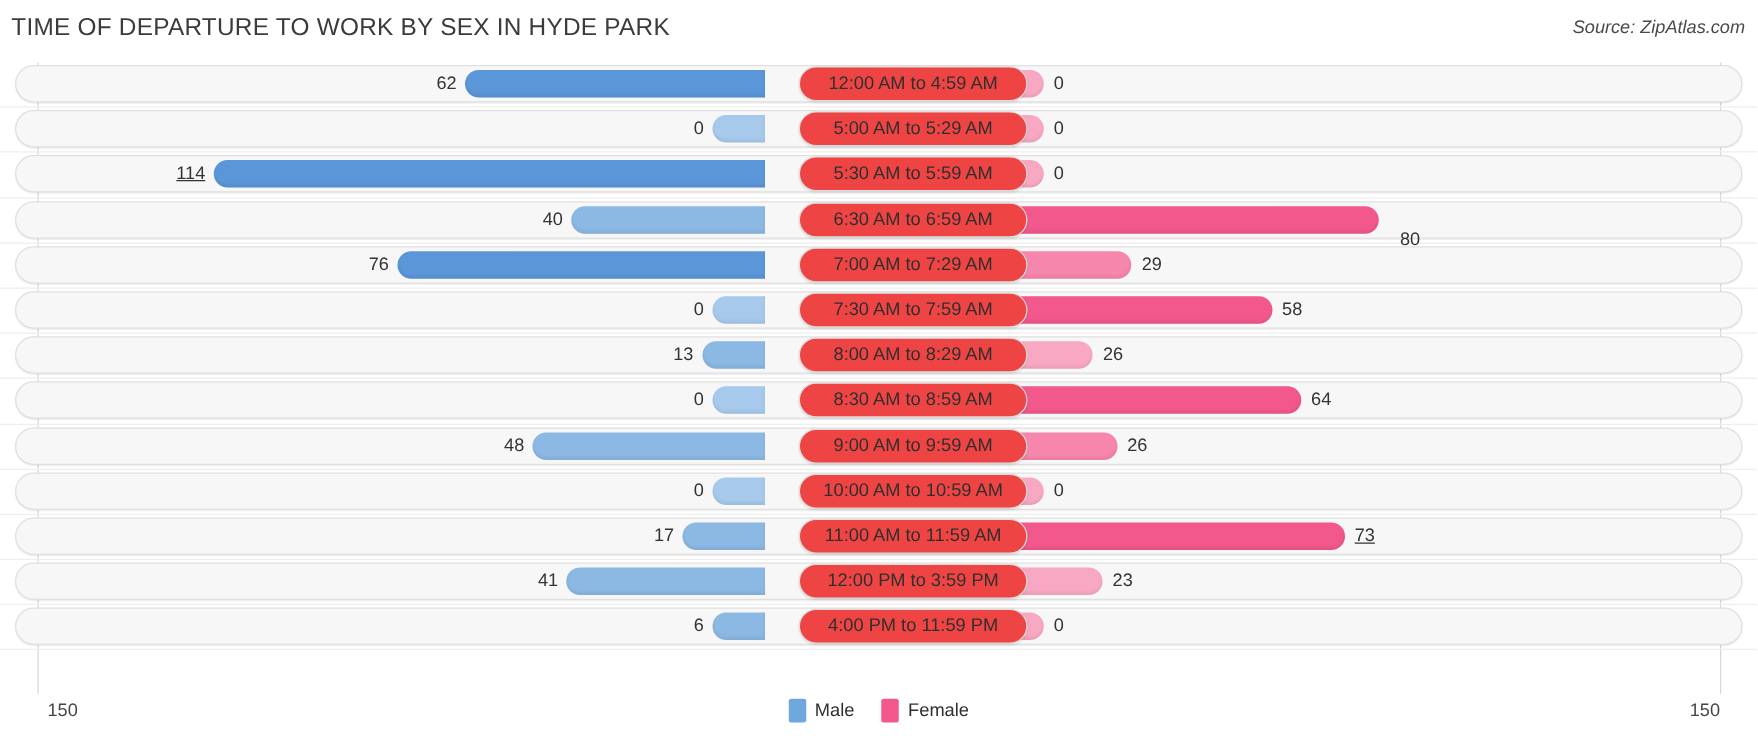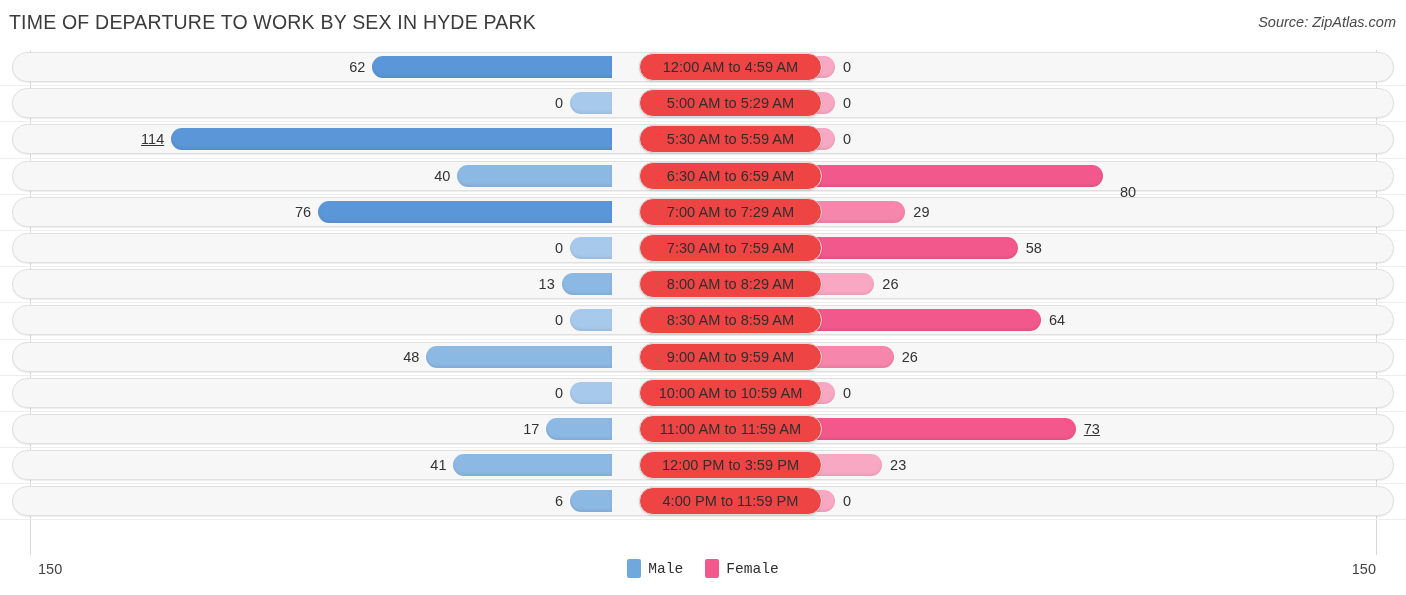--- a/index.html
+++ b/index.html
@@ -181,21 +181,20 @@
   }
   .swatch {
     width: 14px;
     height: 19px;
     border-radius: 2px;
     display: inline-block;
   }
   .legend-label {
     font-size: 14.6px;
     color: #2f2f2f;
-    font-family: Liberation Mono, monospace;
   }
 </style>
 </head>
 <body>
 
 <div id="chart-root">
 
   <div class="header">
     <div class="chart-title">TIME OF DEPARTURE TO WORK BY SEX IN HYDE PARK</div>
     <div class="chart-source">Source: ZipAtlas.com</div>

